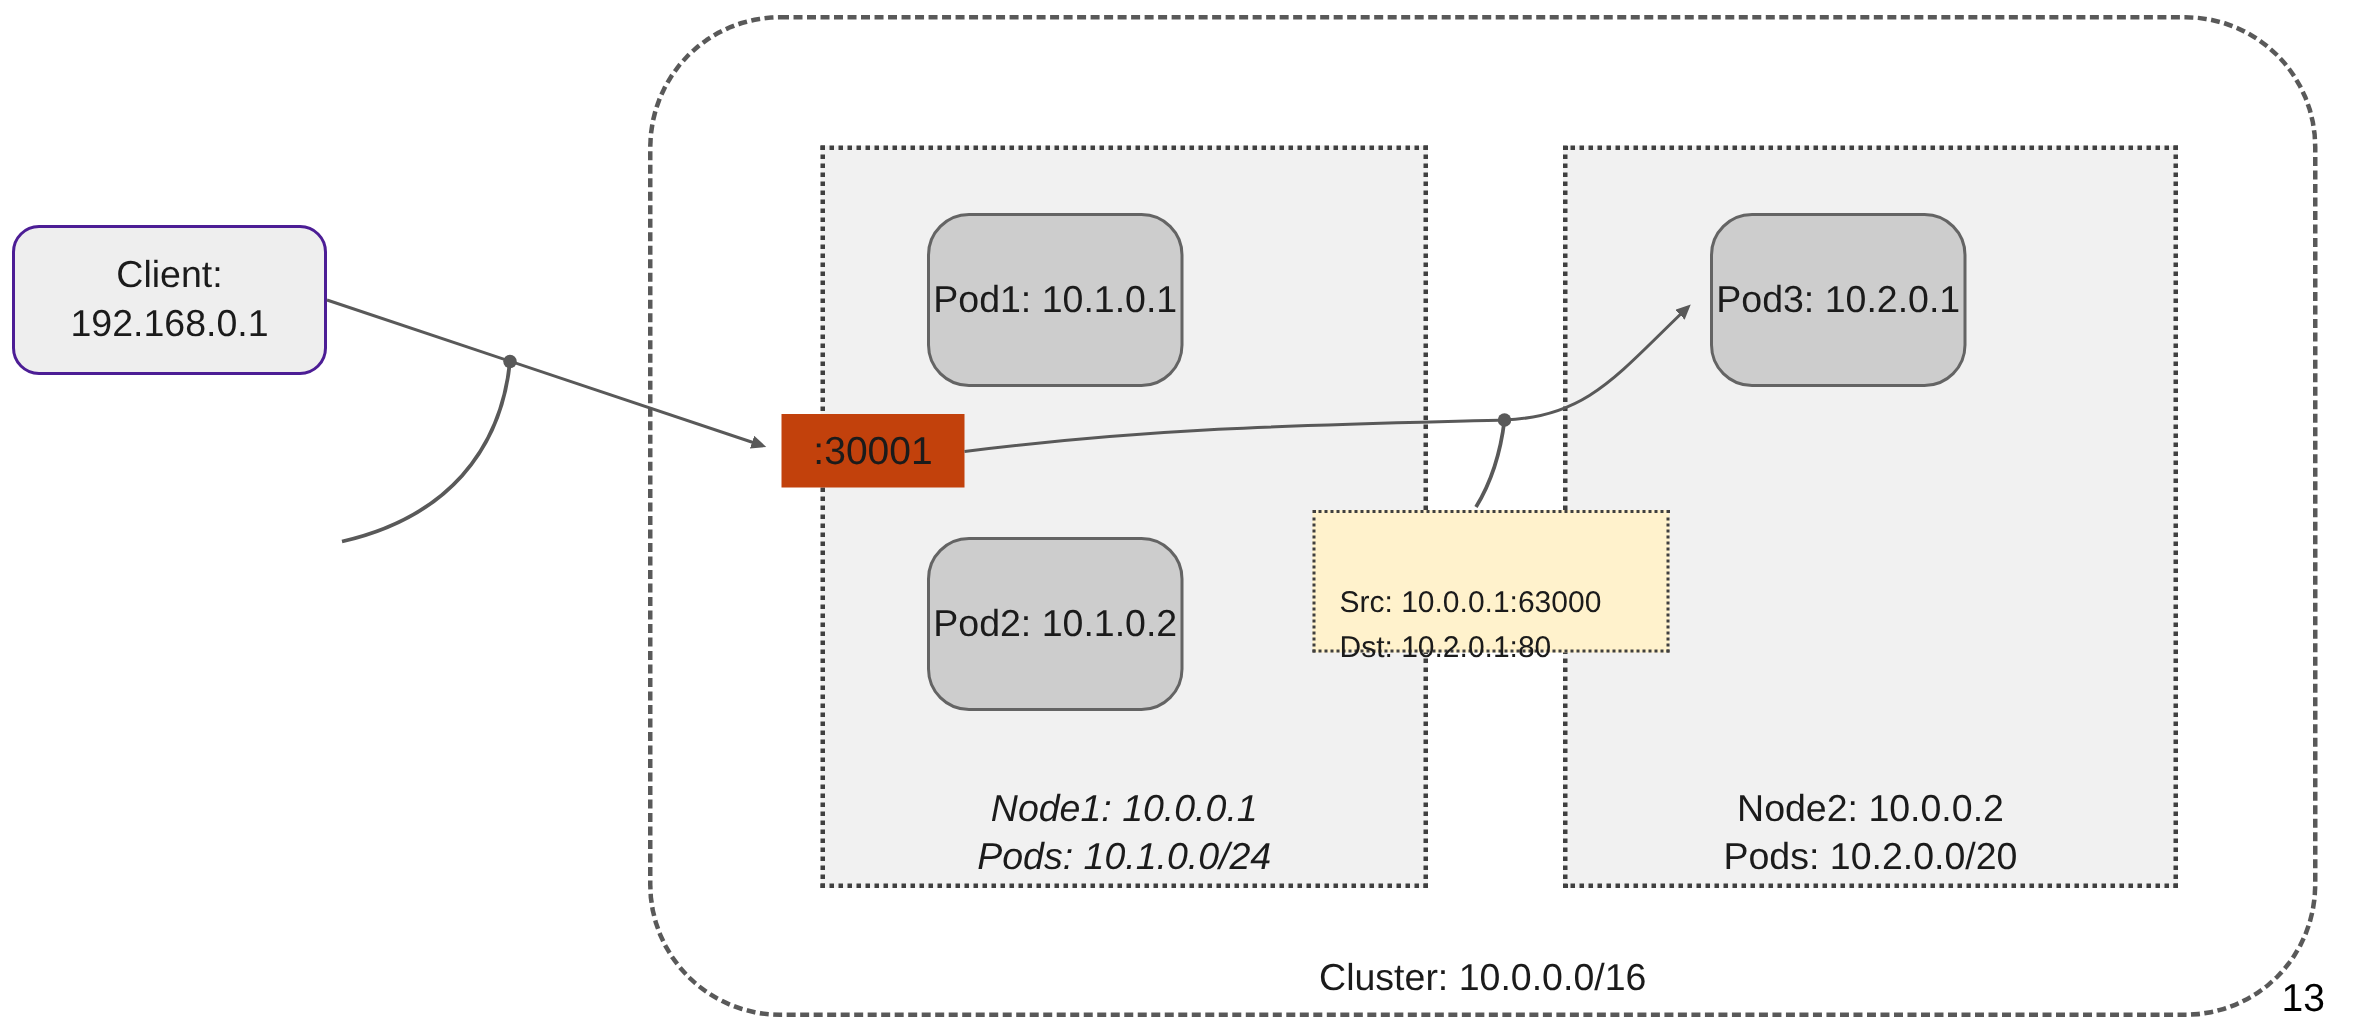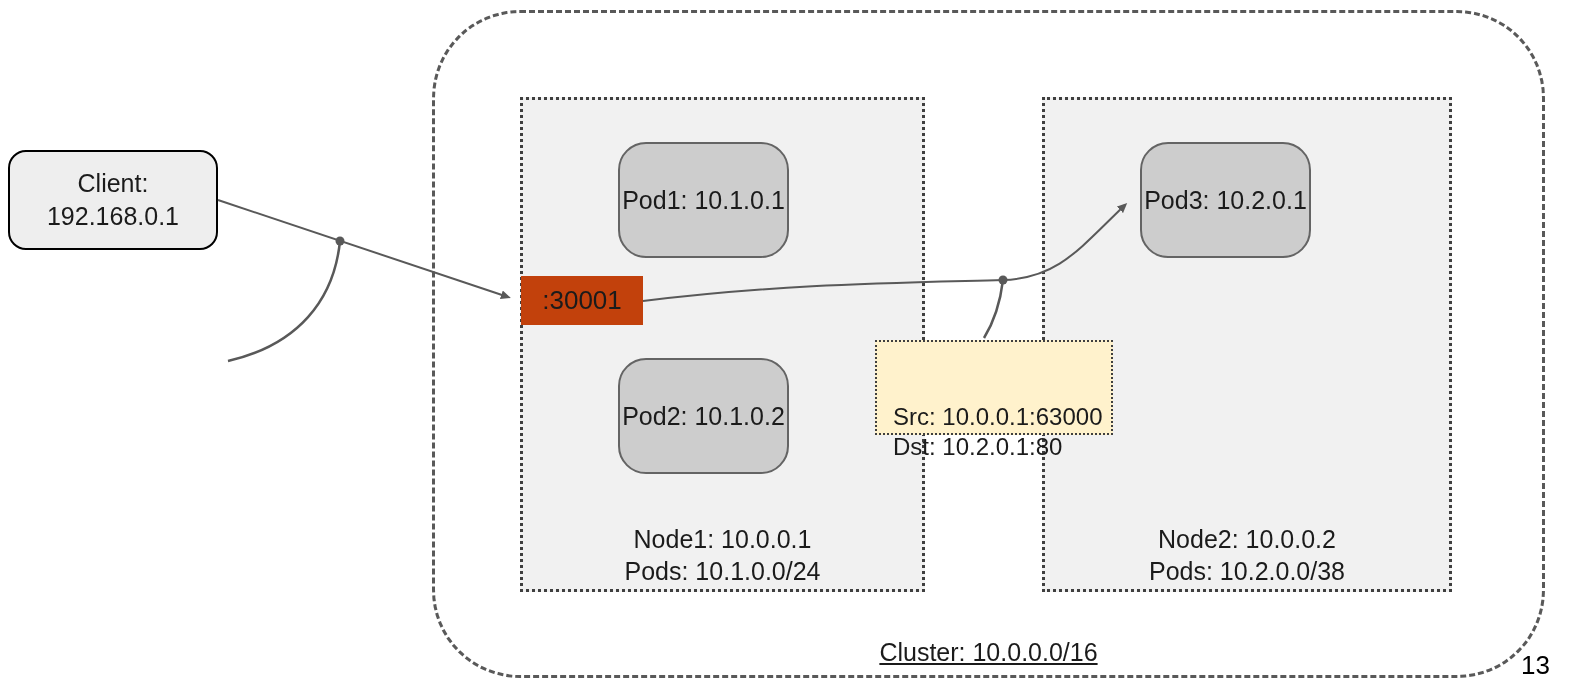--- a/index.html
+++ b/index.html
@@ -23,21 +23,21 @@
     background: transparent;
   }
   
   .node {
     position: absolute;
     top: 97px; height: 495px;
     box-sizing: border-box;
     background: #f1f1f1;
     border: 3px dotted #3f3f3f;
   }
-  .node--one { left: 520px; width: 405px; }
+  .node--one { left: 547px; width: 405px; font-style: italic; }
   .node--two { left: 1042px; width: 410px; }
   .node-label {
     position: absolute;
     left: 0; right: 0; bottom: 2px;
     text-align: center;
     font-size: 25px;
     line-height: 32px;
     white-space: pre-line;
   }
   
@@ -67,51 +67,50 @@
     justify-content: center;
     font-size: 26px;
   }
   
   .client {
     position: absolute;
     left: 8px; top: 150px;
     width: 210px; height: 100px;
     box-sizing: border-box;
     background: #eeeeee;
-    border: 2px solid #000000;
+    border: 2px solid #4c1d95;
     border-radius: 18px;
     display: flex;
     align-items: center;
     justify-content: center;
     text-align: center;
     font-size: 25px;
     line-height: 33px;
     white-space: pre-line;
   }
   
   .callout {
     position: absolute;
     box-sizing: border-box;
     background: #fff2cc;
     border: 2px dotted #3f3f3f;
-    font-size: 24px;
+    font-size: 20px;
     line-height: 30px;
     white-space: pre-line;
-    padding: 30px 0 0 16px;
+    padding: 15px 0 0 16px;
   }
   .callout--client { left: 38px; top: 362px; width: 257px; height: 96px; }
   .callout--snat   { left: 875px; top: 340px; width: 238px; height: 95px; }
   
   .cluster-label {
     position: absolute;
     left: 432px; top: 638px;
     width: 1113px;
     text-align: center;
     font-size: 25px;
-    text-decoration: underline;
   }
   .page-number {
     position: absolute;
     left: 1521px; top: 650px;
     font-size: 26px;
     color: #000000;
   }
   
   .connectors {
     position: absolute;
@@ -126,21 +125,21 @@
 
   <div class="cluster"></div>
 
   <div class="node node--one">
     <div class="node-label">Node1: 10.0.0.1
 Pods: 10.1.0.0/24</div>
   </div>
 
   <div class="node node--two">
     <div class="node-label">Node2: 10.0.0.2
-Pods: 10.2.0.0/38</div>
+Pods: 10.2.0.0/20</div>
   </div>
 
   <div class="pod pod--1">
     <span>Pod1: 10.1.0.1</span>
   </div>
   <div class="pod pod--2">
     <span>Pod2: 10.1.0.2</span>
   </div>
   <div class="pod pod--3">
     <span>Pod3: 10.2.0.1</span>

